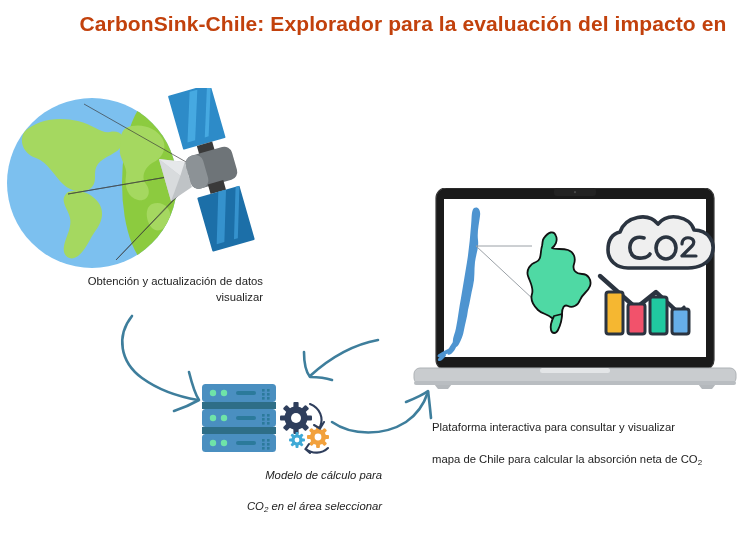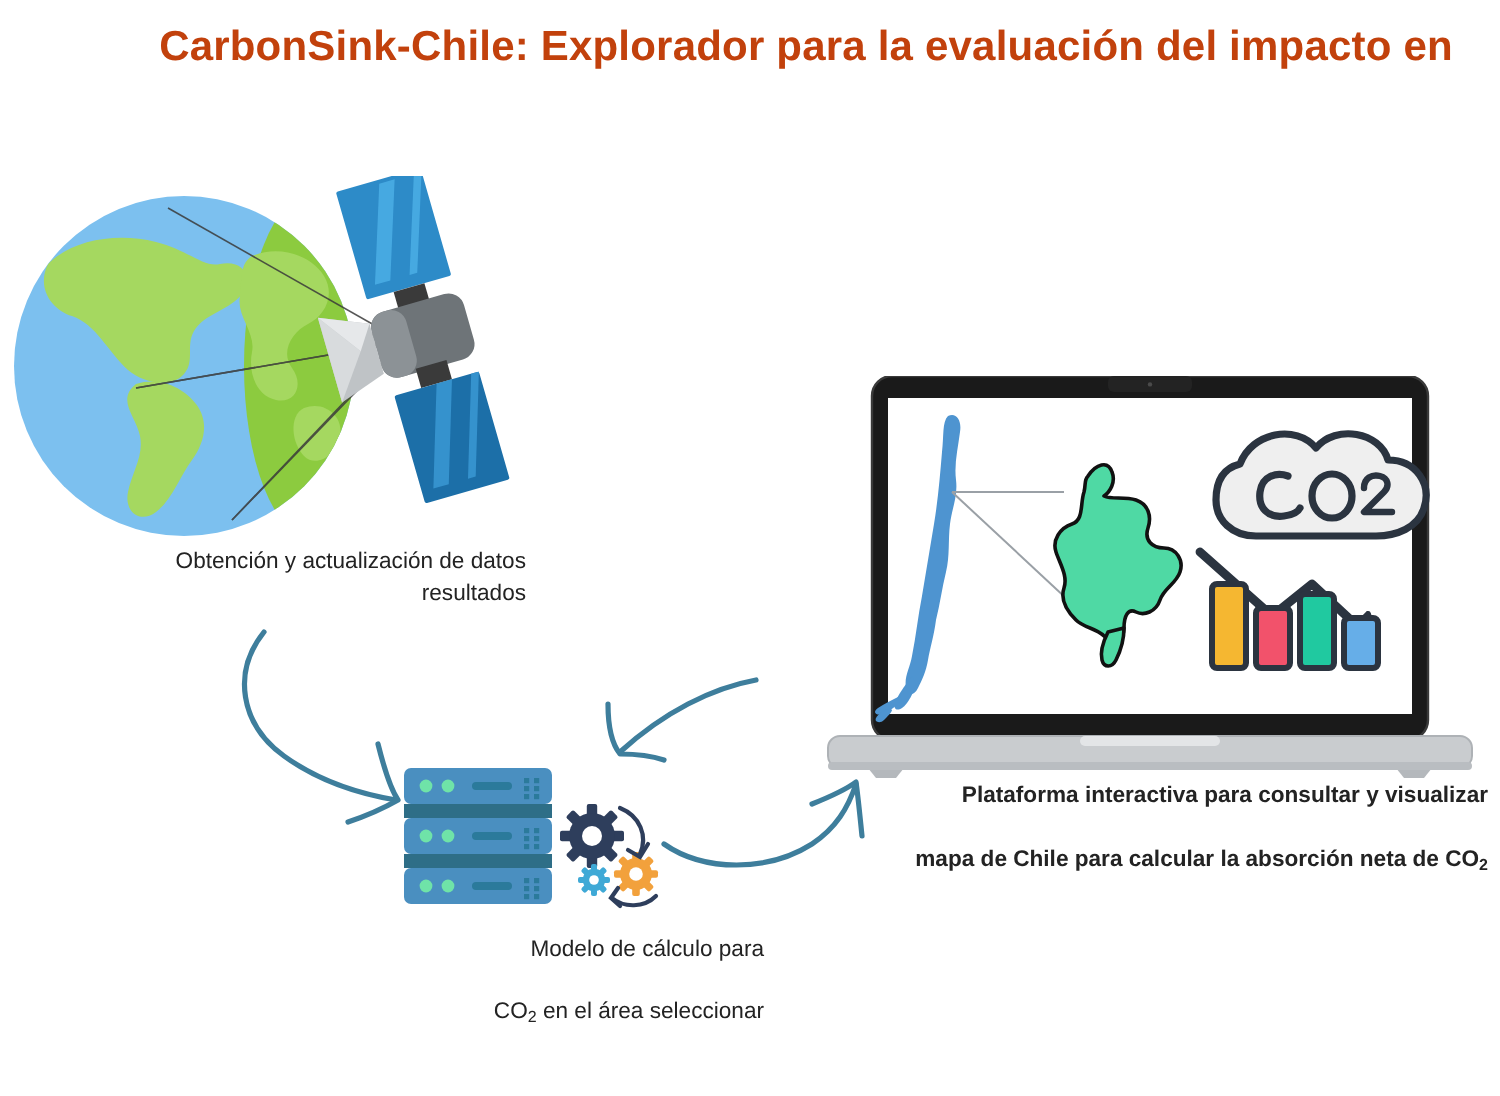--- a/index.html
+++ b/index.html
@@ -19,22 +19,22 @@
     padding-left:28px;
   }
   #title .l2{display:block;}
 
   
   .caption{
     position:absolute;color:#232323;font-size:11.3px;
     line-height:15.5px;text-align:right;
   }
   #cap-sat{left:8px;top:274px;width:255px;}
-  #cap-model{left:148px;top:468px;width:234px;}
-  #cap-platform{left:432px;top:390px;width:312px;text-align:right;line-height:16px;font-weight:bold;}
+  #cap-model{left:148px;top:468px;width:234px;font-style:italic;}
+  #cap-platform{left:432px;top:419px;width:312px;text-align:left;line-height:16px;}
   .caption sub{font-size:8px;vertical-align:baseline;position:relative;top:2px;}
 
   
   .lay{position:absolute;}
 </style>
 </head>
 <body>
 
 <div id="stage">
 
@@ -105,21 +105,21 @@
       <g transform="rotate(-28 26 18)">
         <rect x="4" y="100" width="44" height="56" rx="1" fill="#1C6FA8"></rect>
         <path d="M10 150 L26 100 L34 100 L18 150 Z" fill="#3C9BD6" opacity=".8"></path>
         <path d="M28 150 L44 100 L48 100 L32 150 Z" fill="#3C9BD6" opacity=".8"></path>
       </g>
     </g>
   </svg>
 
   <div class="caption" id="cap-sat">
     <span>Obtención y actualización de datos</span><br>
-    <span>resultados</span>
+    <span>visualizar</span>
   </div>
 
   <svg class="lay" style="left:98px;top:312px;" width="160" height="110" viewBox="0 0 160 110">
     <g fill="none" stroke="#3E7E9C" stroke-width="2.6" stroke-linecap="round" stroke-linejoin="round">
       <path d="M34 4 C18 24 22 50 44 66 C62 79 82 85 100 88"></path>
       <path d="M91 60 C94 72 97 82 101 88 C94 92 85 96 76 99"></path>
     </g>
   </svg>
 
   <svg class="lay" style="left:282px;top:338px;" width="100" height="62" viewBox="0 0 100 62">

